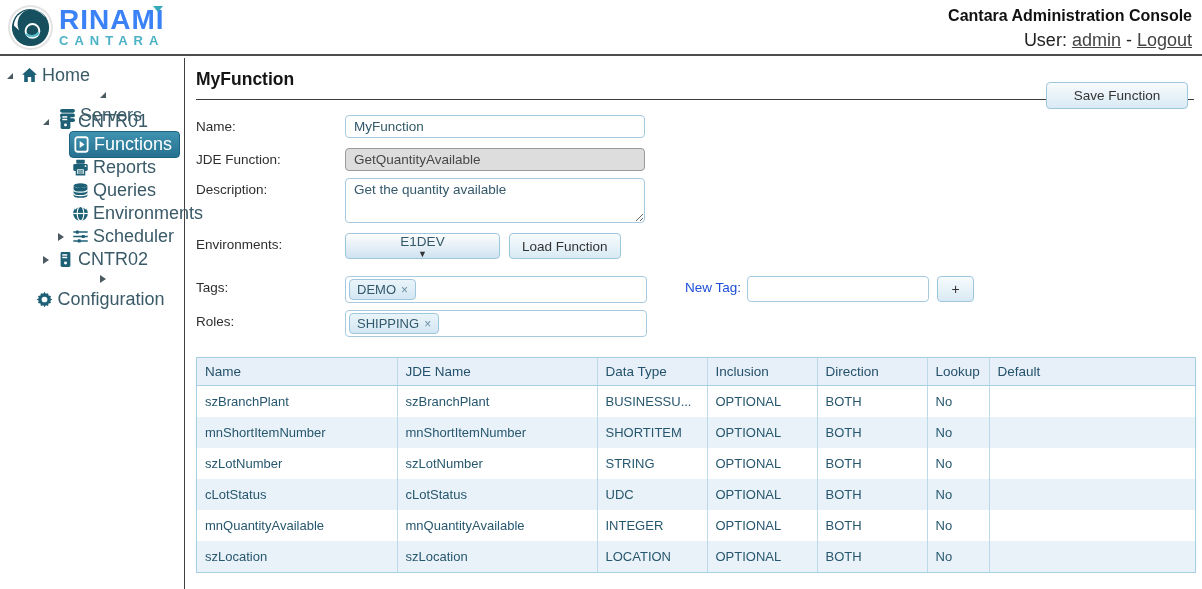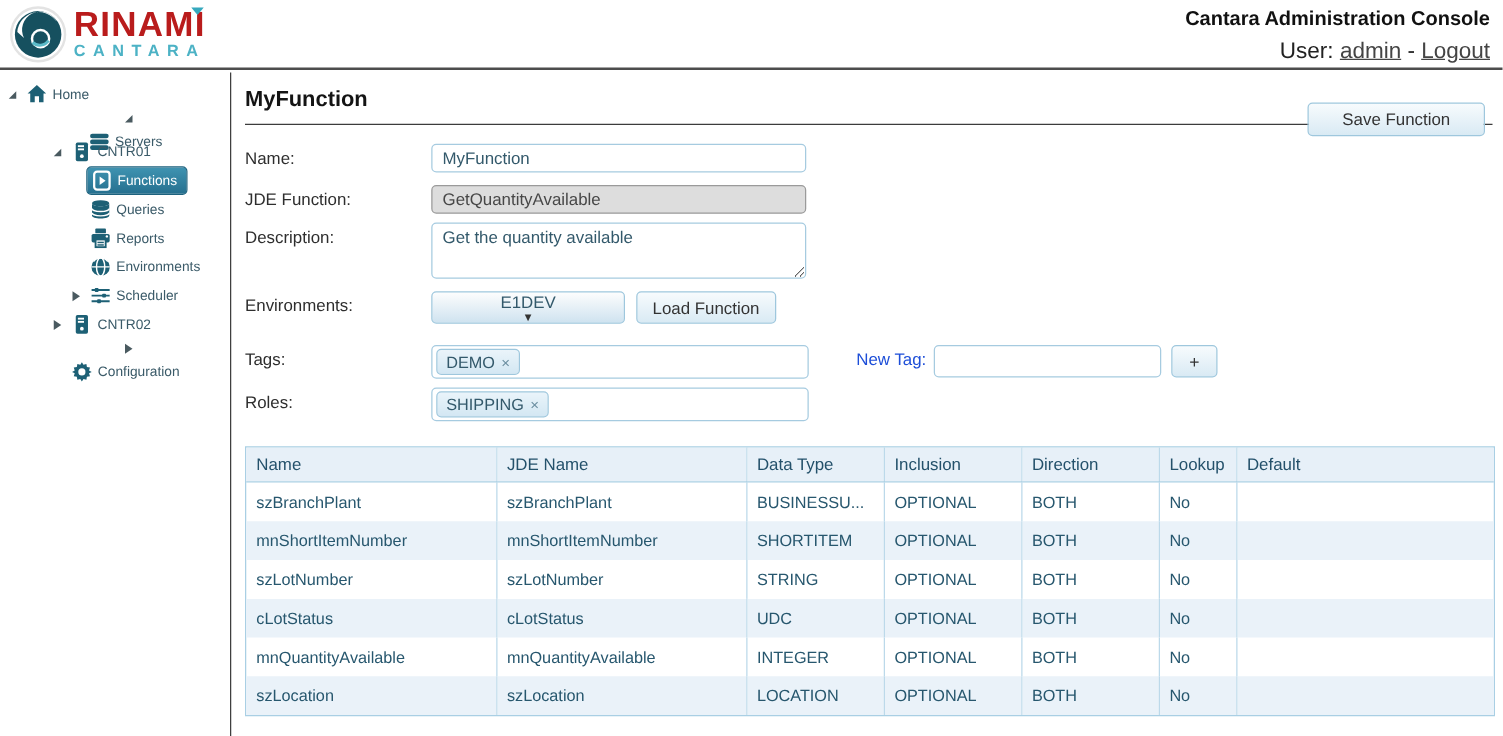--- a/index.html
+++ b/index.html
@@ -5,34 +5,34 @@
   * { margin:0; padding:0; box-sizing:border-box; }
   html,body { width:1202px; height:589px; overflow:hidden; background:#fff;
               font-family:"Liberation Sans", sans-serif; }
 
   
   .header { position:absolute; left:0; top:0; width:1202px; height:56px;
             background:#fff; border-bottom:2px solid #4d4d4d; }
   .logo { position:absolute; left:7px; top:4px; display:flex; align-items:center; cursor:default; }
   .logo-icon { width:47px; height:47px; }
   .brand-text { margin-left:5px; position:relative; }
-  .brand-name { font-size:28px; font-weight:bold; color:#b91c1c; letter-spacing:1px; line-height:26px; }
+  .brand-name { font-size:28px; font-weight:bold; color:#3b82f6; letter-spacing:1px; line-height:26px; }
   .brand-accent { position:absolute; top:-1px; right:2px; width:0; height:0;
                   border-left:5px solid transparent; border-right:5px solid transparent;
                   border-top:6px solid #35a8bd; }
   .brand-sub { font-size:13px; font-weight:bold; color:#4cb2c5; letter-spacing:6px; line-height:15px; }
   .header-right { position:absolute; right:10px; top:7px; text-align:right; }
   .console-title { font-size:16px; font-weight:bold; color:#111; }
   .user-line { font-size:18px; color:#222; margin-top:5px; }
   .user-line a { color:#444; text-decoration:underline; cursor:pointer; }
 
   
   .sidebar { position:absolute; left:0; top:58px; width:185px; bottom:0;
              border-right:1px solid #3f3f3f; padding-top:6px; background:#fff; }
-  .tree-row { height:23px; display:flex; align-items:center; font-size:11px;
+  .tree-row { height:23px; display:flex; align-items:center; font-size:18px;
               color:#3a5a68; cursor:pointer; white-space:nowrap; }
   .tree-row.lv0 { padding-left:2px; }
   .tree-row.lv1 { padding-left:21px;flex-direction:column; }
   .tree-row.lv2 { padding-left:38px; }
   .tree-row.lv3 { padding-left:53px; }
   .caret { width:16px; display:inline-flex; justify-content:center; align-items:center; flex:0 0 16px; }
   .caret-exp { width:0; height:0; border-bottom:6px solid #4a5a60; border-left:6px solid transparent; }
   .caret-col { width:0; height:0; border-left:6px solid #4a5a60; border-top:4px solid transparent; border-bottom:4px solid transparent; }
   .node { display:inline-flex; align-items:center; padding:2px 7px 2px 3px; border-radius:4px; }
   .node.selected { background:linear-gradient(#3f93b1,#26708f); border:1px solid #1d627e; color:#fff; }
@@ -166,43 +166,43 @@
           </svg>
         </span>
         <span>Functions</span>
       </span>
     </div>
     <div class="tree-row lv3">
       <span class="caret"></span>
       <span class="node">
         <span class="ticon">
           <svg viewBox="0 0 16 16">
-            <ellipse cx="8" cy="3.4" rx="6.5" ry="2.3"></ellipse>
-            <path d="M1.5 3.4v9.2c0 1.3 2.9 2.3 6.5 2.3s6.5-1 6.5-2.3V3.4c0 1.3-2.9 2.3-6.5 2.3S1.5 4.7 1.5 3.4Z"></path>
-            <path d="M1.5 7.3c0 1.3 2.9 2.3 6.5 2.3s6.5-1 6.5-2.3" fill="none" stroke="#fff" stroke-width="1.1"></path>
-            <path d="M1.5 10.6c0 1.3 2.9 2.3 6.5 2.3s6.5-1 6.5-2.3" fill="none" stroke="#fff" stroke-width="1.1"></path>
-          </svg>
-        </span>
-        <span>Queries</span>
-      </span>
-    </div>
-    <div class="tree-row lv3">
-      <span class="caret"></span>
-      <span class="node">
-        <span class="ticon">
-          <svg viewBox="0 0 16 16">
             <rect x="4" y="0.8" width="8" height="3.6" rx="0.7"></rect>
             <rect x="1.2" y="4.8" width="13.6" height="6.4" rx="1.3"></rect>
             <circle cx="12.7" cy="6.7" r="0.9" fill="#fff"></circle>
             <rect x="4.2" y="9" width="7.6" height="5.8" fill="#fff" stroke="currentColor" stroke-width="1.4"></rect>
             <rect x="5.6" y="10.7" width="4.8" height="1.1"></rect>
             <rect x="5.6" y="12.6" width="4.8" height="1.1"></rect>
           </svg>
         </span>
         <span>Reports</span>
+      </span>
+    </div>
+    <div class="tree-row lv3">
+      <span class="caret"></span>
+      <span class="node">
+        <span class="ticon">
+          <svg viewBox="0 0 16 16">
+            <ellipse cx="8" cy="3.4" rx="6.5" ry="2.3"></ellipse>
+            <path d="M1.5 3.4v9.2c0 1.3 2.9 2.3 6.5 2.3s6.5-1 6.5-2.3V3.4c0 1.3-2.9 2.3-6.5 2.3S1.5 4.7 1.5 3.4Z"></path>
+            <path d="M1.5 7.3c0 1.3 2.9 2.3 6.5 2.3s6.5-1 6.5-2.3" fill="none" stroke="#fff" stroke-width="1.1"></path>
+            <path d="M1.5 10.6c0 1.3 2.9 2.3 6.5 2.3s6.5-1 6.5-2.3" fill="none" stroke="#fff" stroke-width="1.1"></path>
+          </svg>
+        </span>
+        <span>Queries</span>
       </span>
     </div>
     <div class="tree-row lv3">
       <span class="caret"></span>
       <span class="node">
         <span class="ticon">
           <svg viewBox="0 0 16 16">
             <circle cx="8" cy="8" r="6.9"></circle>
             <ellipse cx="8" cy="8" rx="3.1" ry="6.9" fill="none" stroke="#fff" stroke-width="1.1"></ellipse>
             <line x1="1.1" y1="8" x2="14.9" y2="8" stroke="#fff" stroke-width="1.1"></line>

